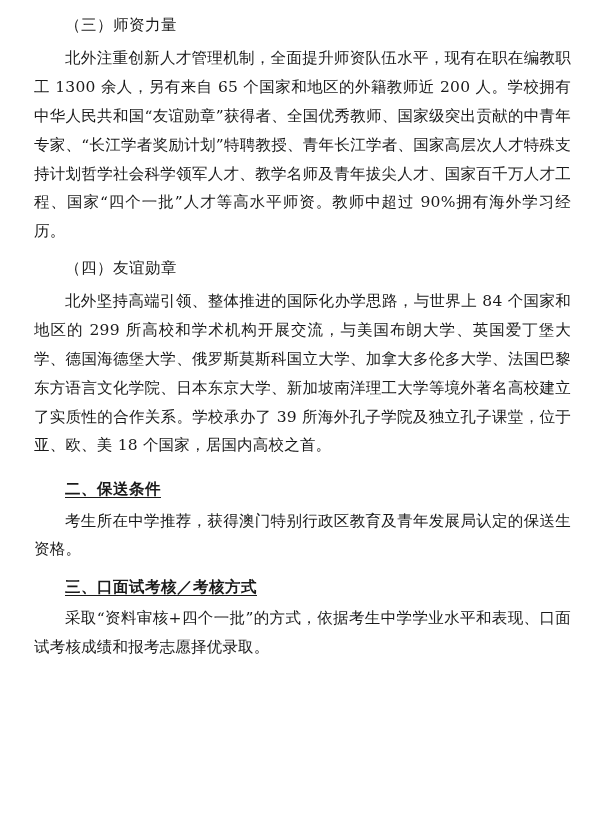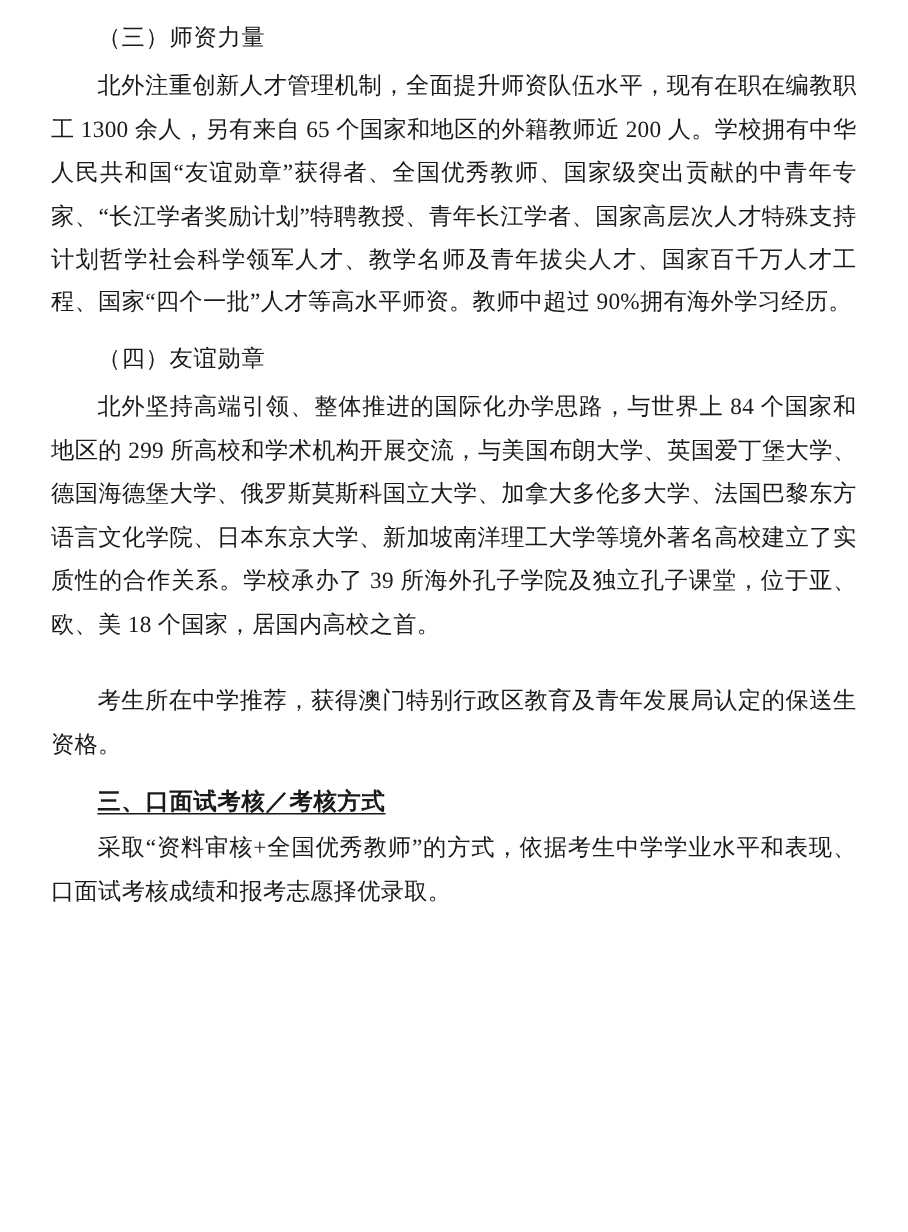--- a/index.html
+++ b/index.html
@@ -13,21 +13,20 @@
     font-family: "DejaVu Serif", "Liberation Serif", serif;
     color: #1a1a1a;
     overflow: hidden;
   }
   .page {
     position: relative;
     width: 605px;
     height: 821px;
     box-sizing: border-box;
     padding: 14px 34px 0 34px;
-    font-family: Liberation Serif, serif;
   }
   .heading {
     font-size: 15.5px;
     line-height: 1.5;
     margin: 0 0 2px 0;
     text-indent: 2em;
     letter-spacing: 0.5px;
     font-weight: normal;
   }
   .heading-bold {
@@ -75,25 +74,26 @@
   <div class="spacer-md"></div>
 
   <div>
     <p class="heading blk-tight">（四）友谊勋章</p>
     <p class="para">北外坚持高端引领、整体推进的国际化办学思路，与世界上 84 个国家和地区的 299 所高校和学术机构开展交流，与美国布朗大学、英国爱丁堡大学、德国海德堡大学、俄罗斯莫斯科国立大学、加拿大多伦多大学、法国巴黎东方语言文化学院、日本东京大学、新加坡南洋理工大学等境外著名高校建立了实质性的合作关系。学校承办了 39 所海外孔子学院及独立孔子课堂，位于亚、欧、美 18 个国家，居国内高校之首。</p>
   </div>
 
   <div class="spacer-lg"></div>
 
   <div>
+    <p class="heading-bold">二、保送条件</p>
     <div class="spacer-sm"></div>
     <p class="para">考生所在中学推荐，获得澳门特别行政区教育及青年发展局认定的保送生资格。</p>
   </div>
 
   <div class="spacer-md"></div>
 
   <div>
     <p class="heading-bold">三、口面试考核／考核方式</p>
     <div class="spacer-sm"></div>
-    <p class="para">采取“资料审核+全国优秀教师”的方式，依据考生中学学业水平和表现、口面试考核成绩和报考志愿择优录取。</p>
+    <p class="para">采取“资料审核+四个一批”的方式，依据考生中学学业水平和表现、口面试考核成绩和报考志愿择优录取。</p>
   </div>
 
 </div>
 
 </body></html>

